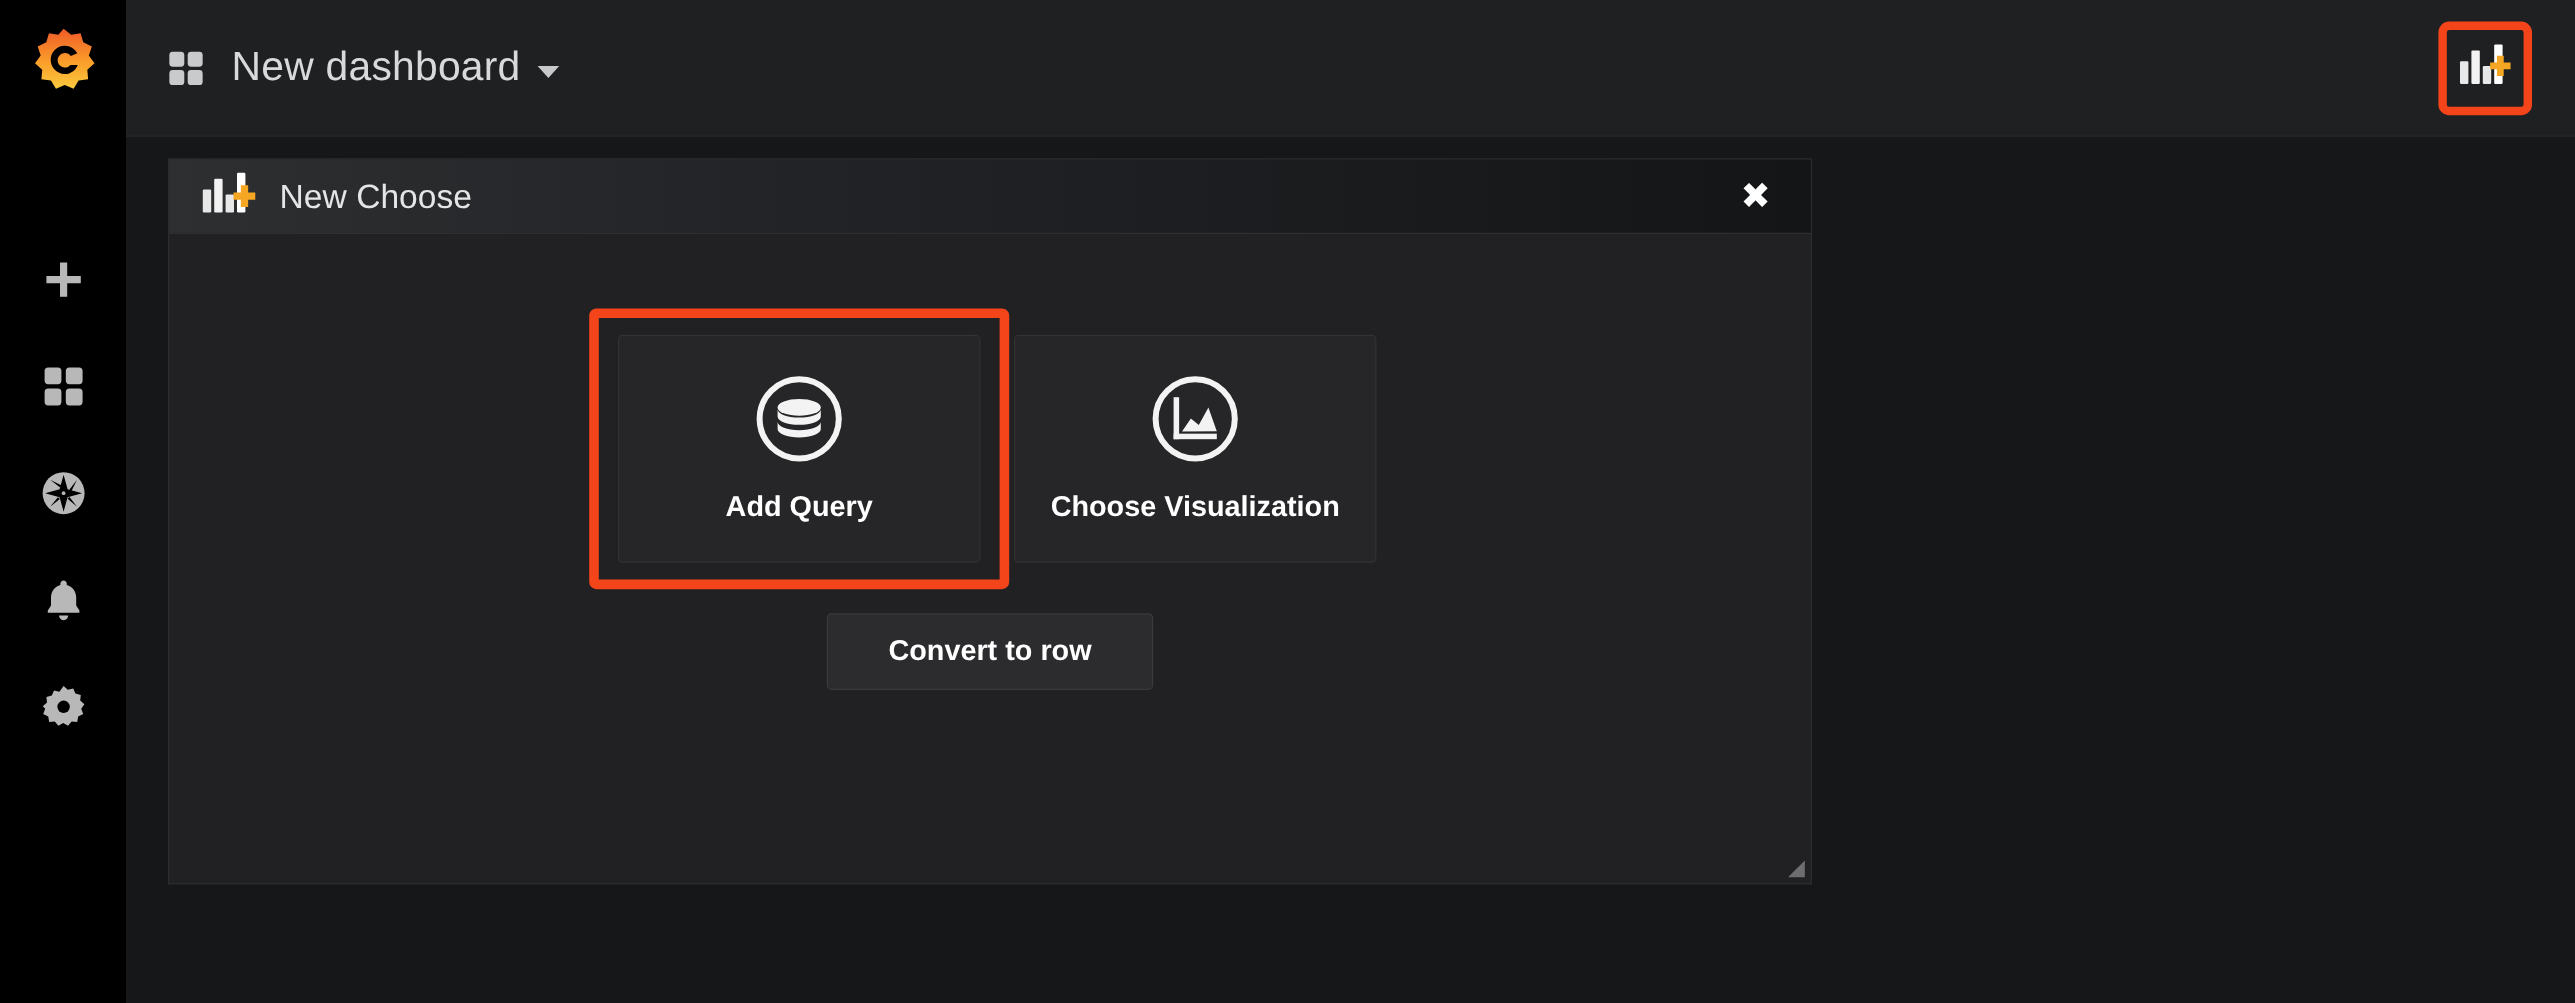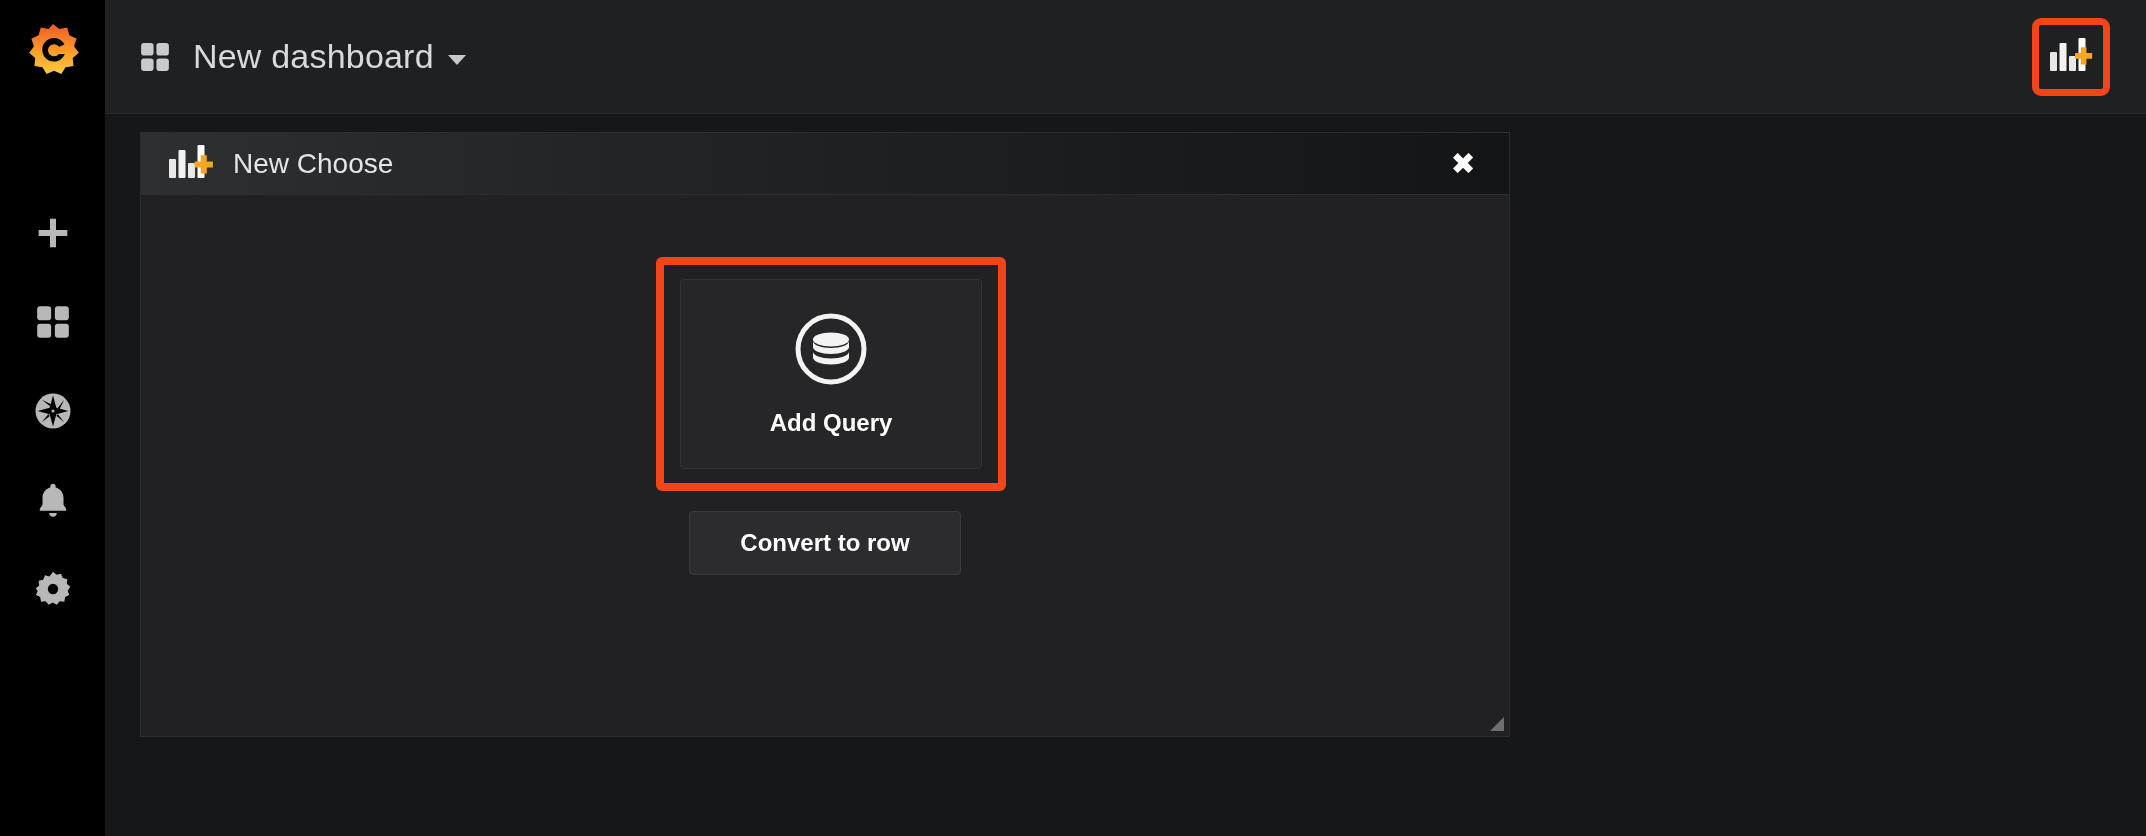--- a/index.html
+++ b/index.html
@@ -434,20 +434,31 @@
                     <ellipse cx="38" cy="28.5" rx="18" ry="7" fill="#f3f3f3"></ellipse>
                     <path fill="#f3f3f3" d="M20 30v6c0 3.9 8.1 7 18 7s18-3.1 18-7v-6c0 3.9-8.1 7-18 7s-18-3.1-18-7z"></path>
                     <path fill="#f3f3f3" d="M20 40.5v6c0 3.9 8.1 7 18 7s18-3.1 18-7v-6c0 3.9-8.1 7-18 7s-18-3.1-18-7z"></path>
                   </svg>
                 </span>
                 <span class="card-label">Add Query</span>
               </div>
               <span class="hl-ring"></span>
             </div>
 
+            <div class="action-card">
+              <span class="card-icon">
+                <svg width="76" height="76" viewBox="0 0 76 76" aria-hidden="true">
+                  <circle cx="38" cy="38" r="33" fill="none" stroke="#f3f3f3" stroke-width="5"></circle>
+                  <rect x="20" y="20" width="4.6" height="35" fill="#f3f3f3"></rect>
+                  <rect x="20" y="50.4" width="36" height="4.6" fill="#f3f3f3"></rect>
+                  <path fill="#f3f3f3" d="M27 48.5l7.4-10.7 6.6 5.3 8-14.6 7 19.9z"></path>
+                </svg>
+              </span>
+              <span class="card-label">Choose Visualization</span>
+            </div>
 
           </div>
 
           <button class="convert-btn">Convert to row</button>
 
         </div>
 
         <div class="resize-handle"></div>
 
       </div>

